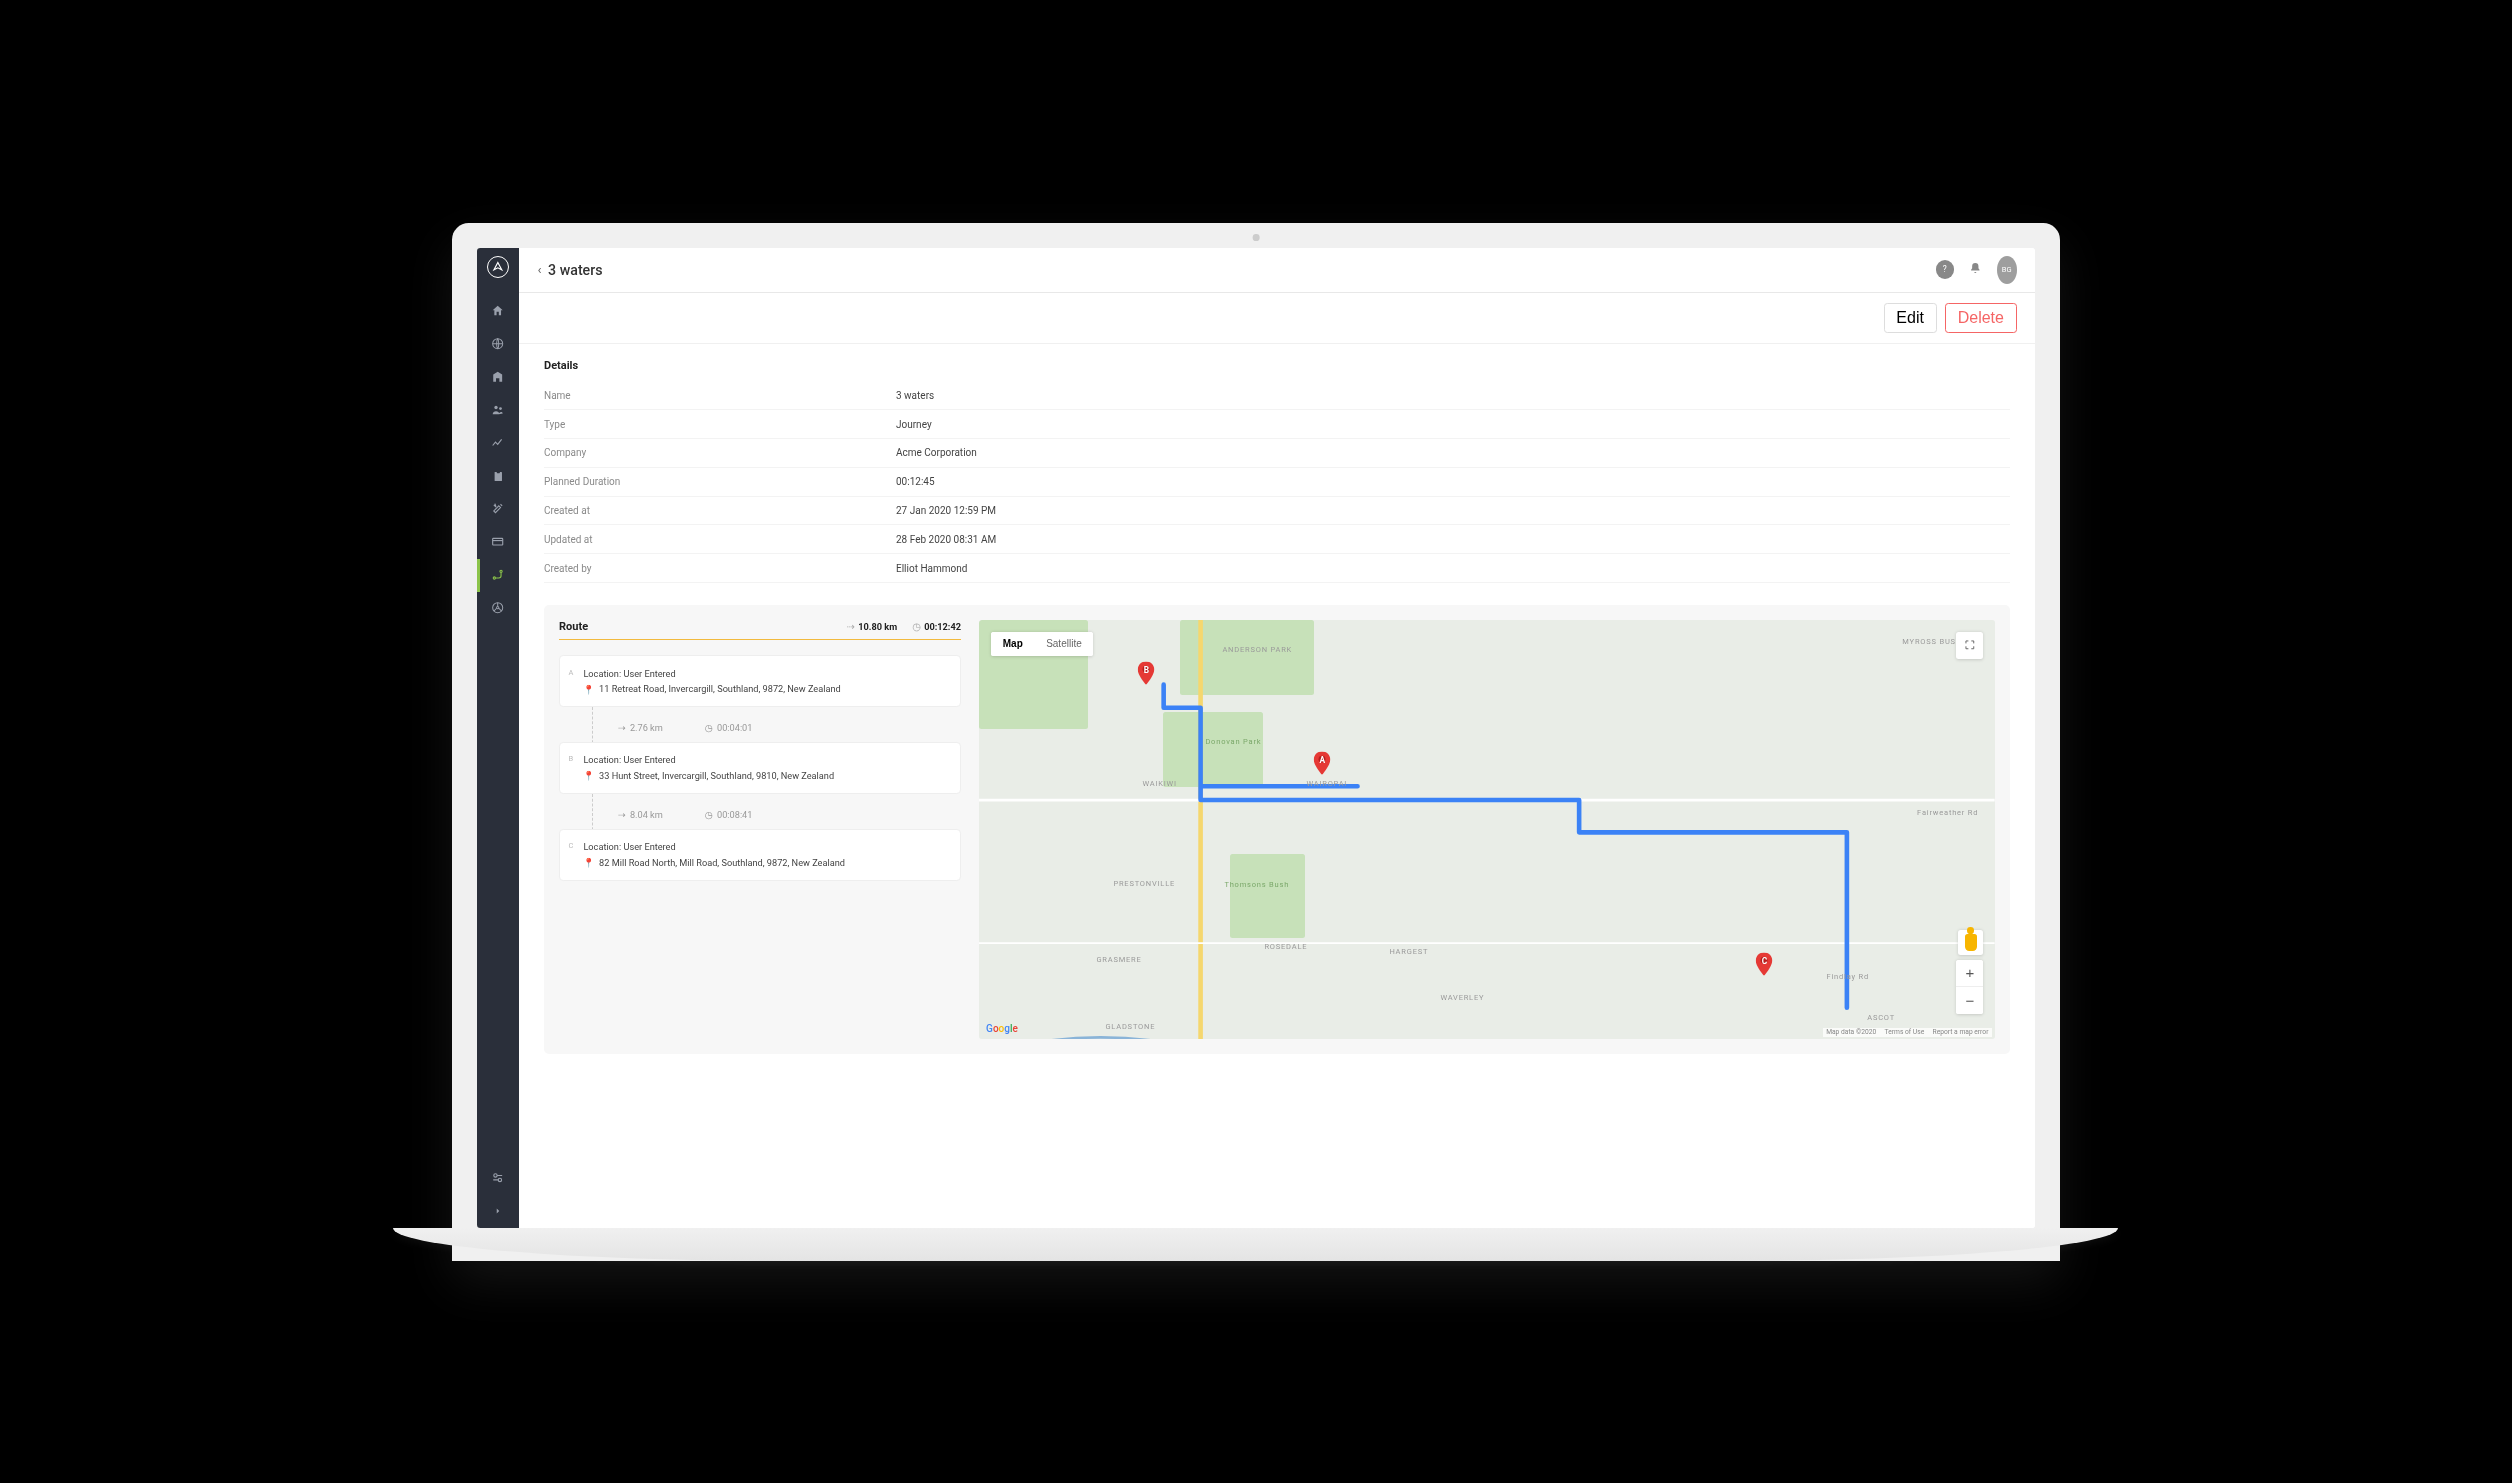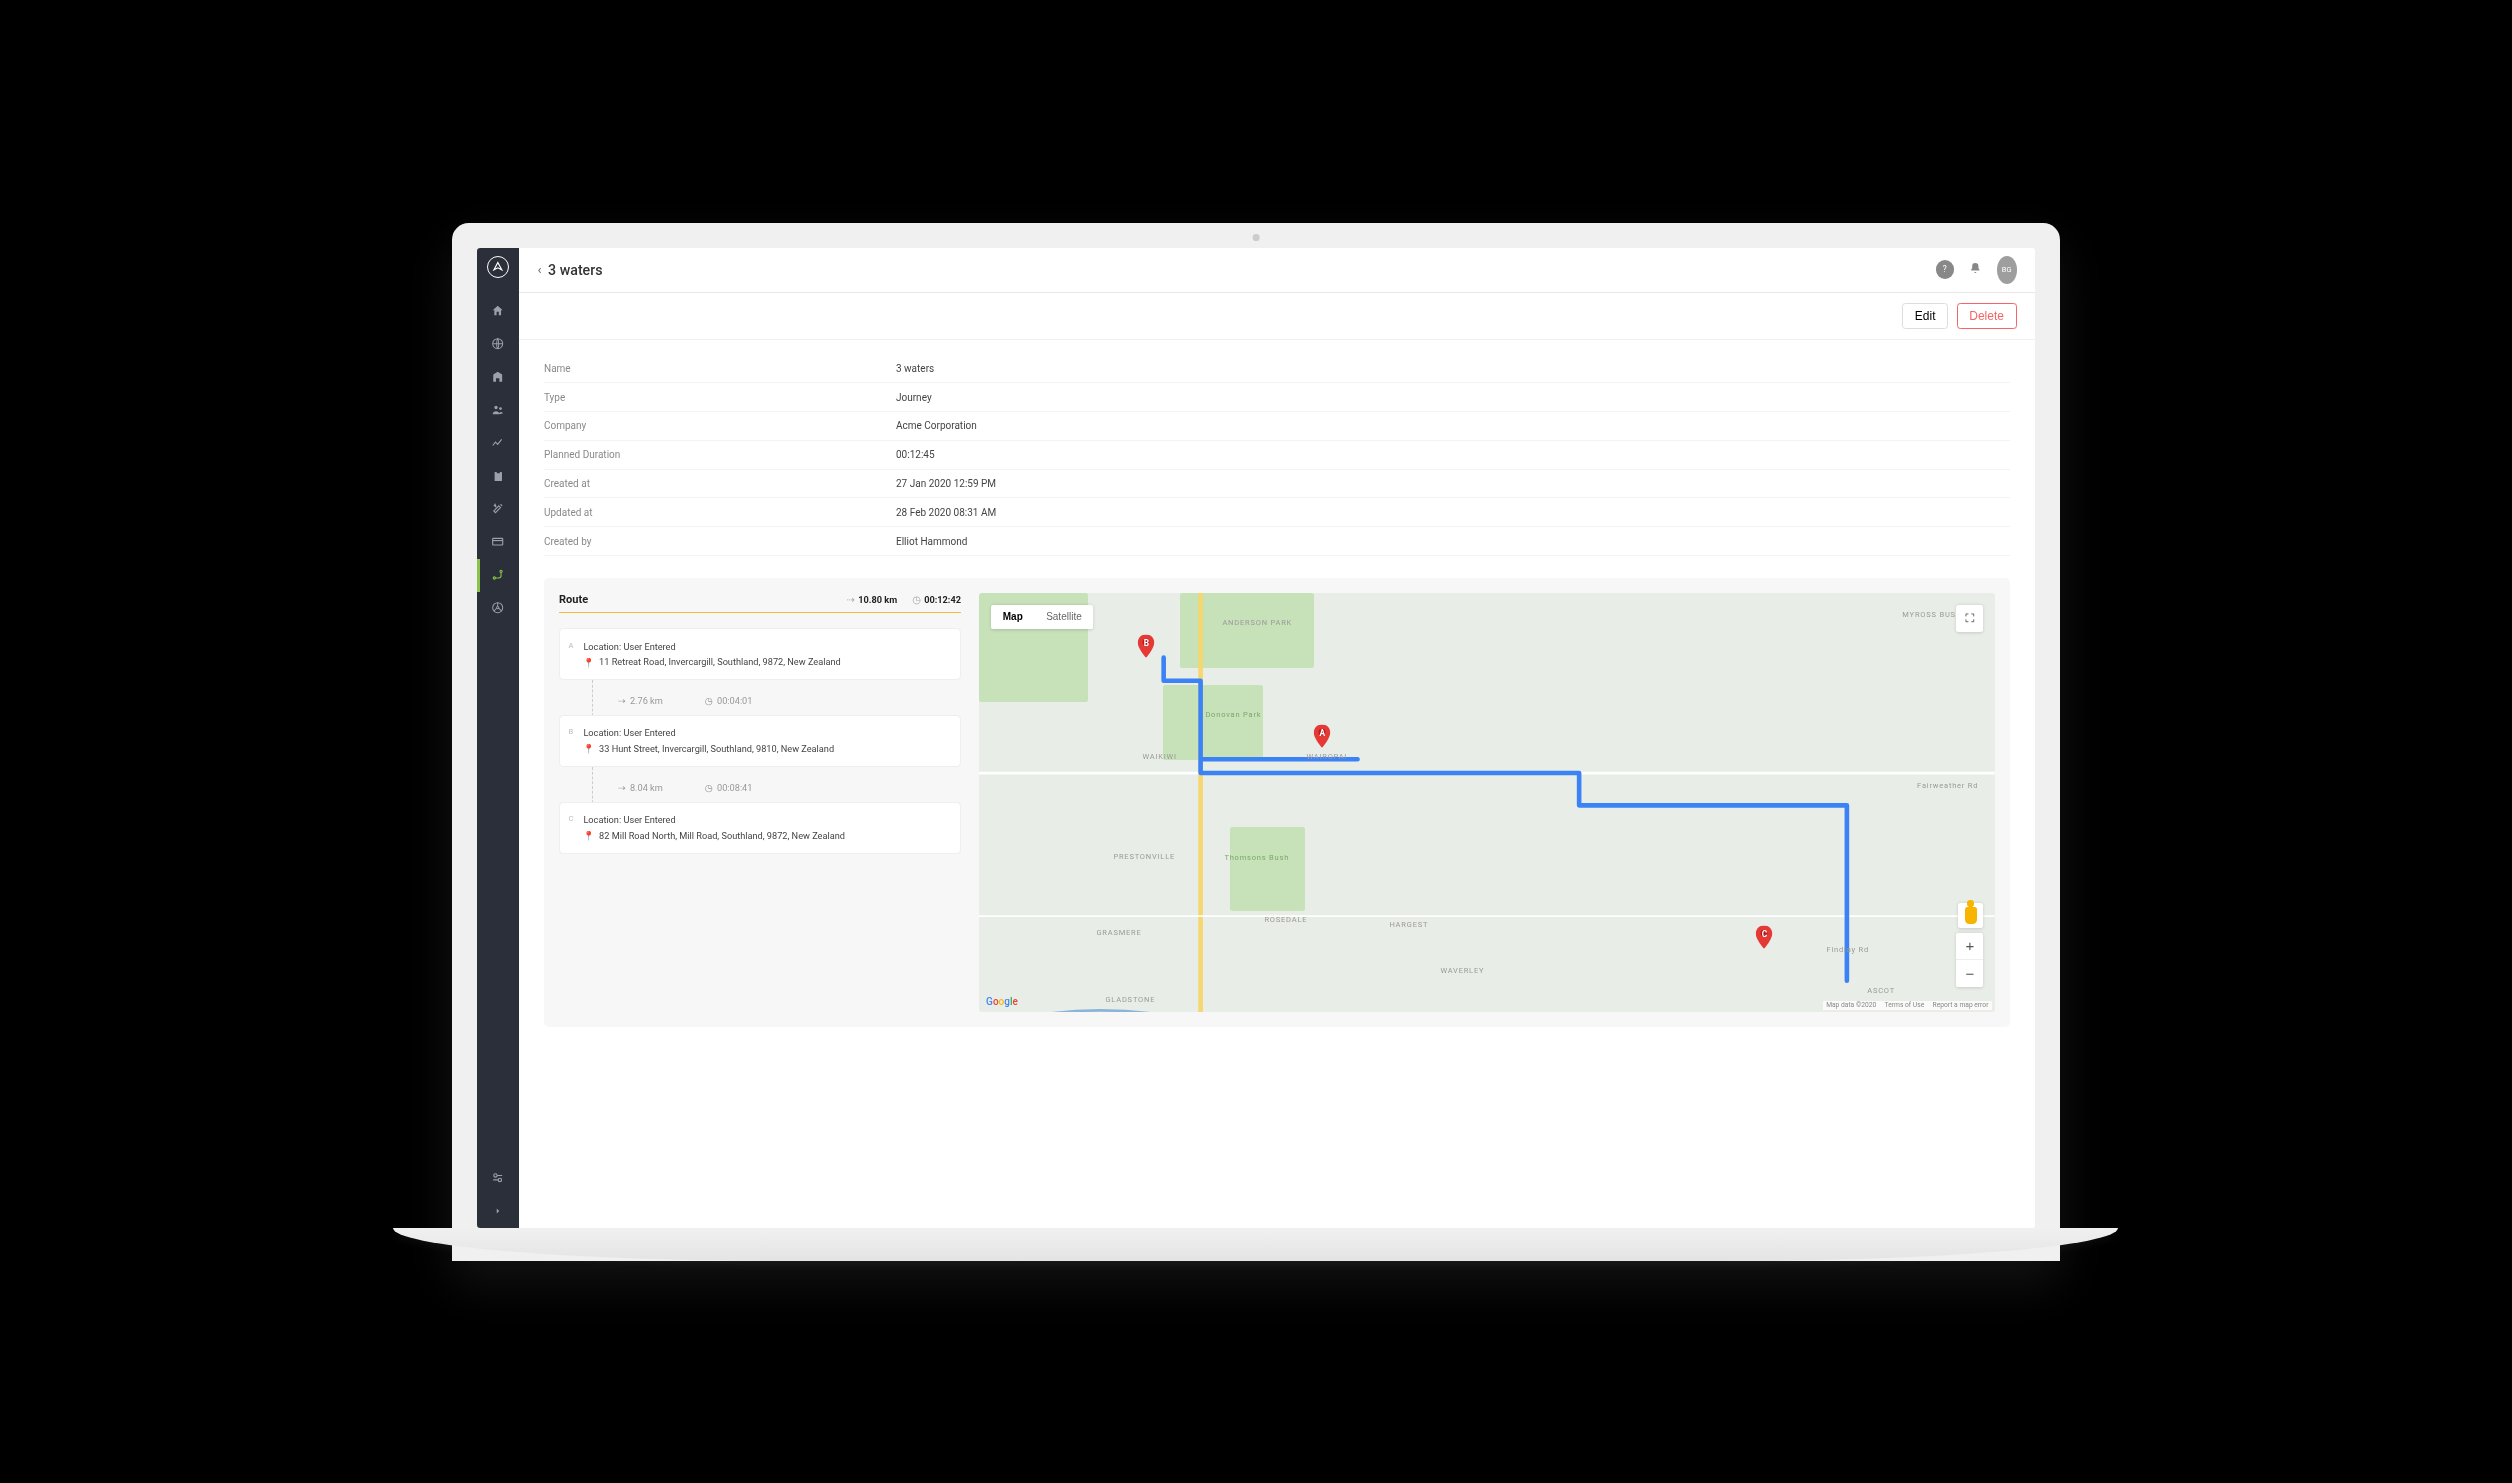--- a/index.html
+++ b/index.html
@@ -145,21 +145,21 @@
 
 .action-bar {
   padding: 10px 18.4px;
   display: flex;
   justify-content: flex-end;
   gap: 8.4px;
   border-bottom: 0.8px solid #f0f0f0;
 }
 .btn {
   padding: 5px 11.7px;
-  font-size: 12px;
+  font-size: 16px;
   border-radius: 3.3px;
   cursor: pointer;
   border: 0.8px solid #ddd;
   background: #fff;
   font-weight: 500;
 }
 .btn-danger { border-color: #f56565; color: #f56565; }
 
 
 .content {
@@ -496,20 +496,21 @@
         </div>
       </div>
 
       <div class="action-bar">
         <button class="btn">Edit</button>
         <button class="btn btn-danger">Delete</button>
       </div>
 
       <div class="content">
 
+        <div class="details-heading">Details</div>
 
         <div>
           <div class="detail-row">
               <div class="detail-label">Name</div>
               <div class="detail-value">3 waters</div>
             </div>
           <div class="detail-row">
               <div class="detail-label">Type</div>
               <div class="detail-value">Journey</div>
             </div>

